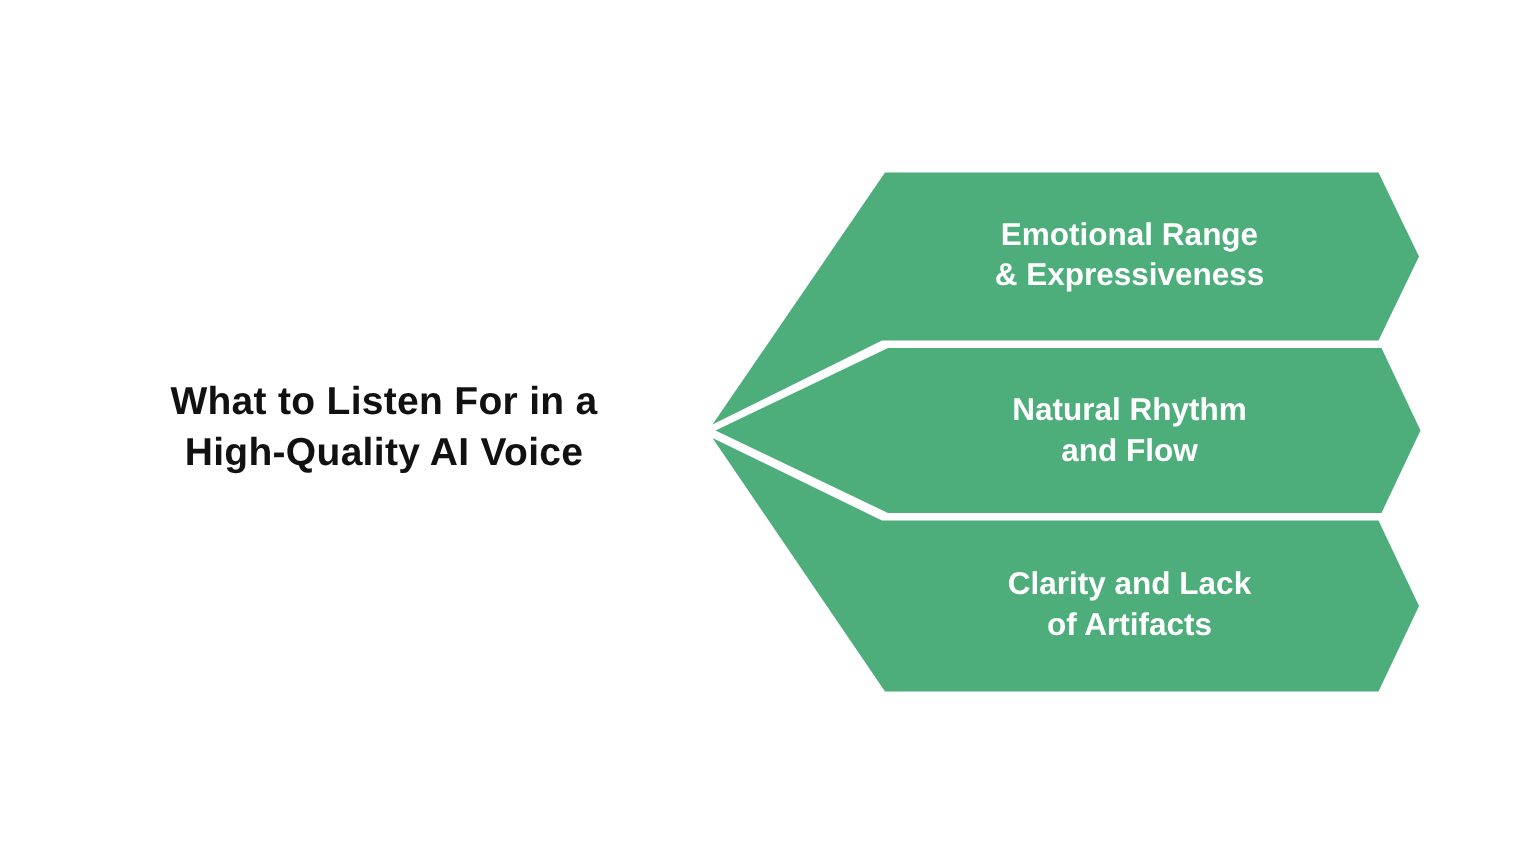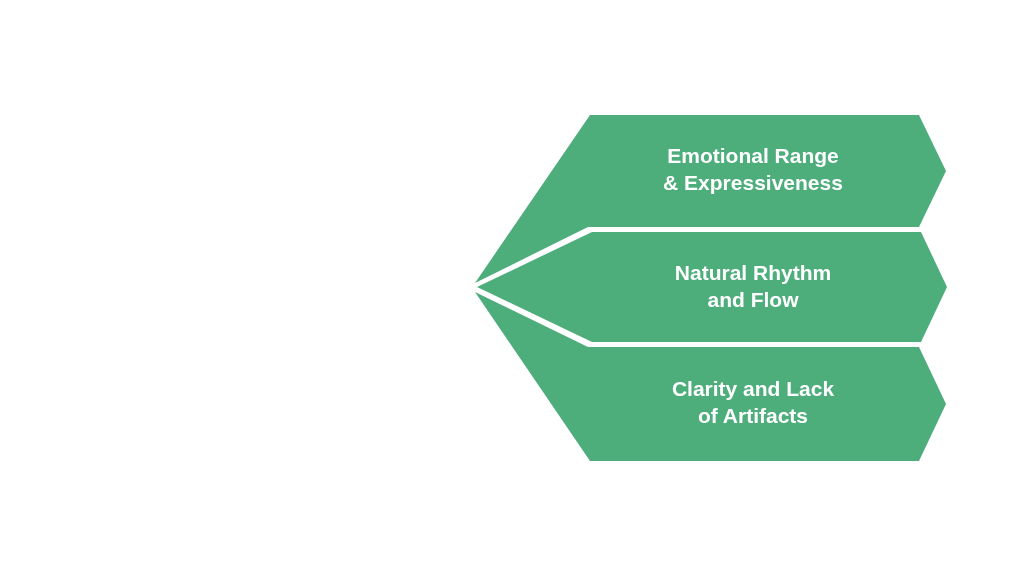--- a/index.html
+++ b/index.html
@@ -41,20 +41,24 @@
     font-weight: bold;
     font-size: 21px;
     text-anchor: middle;
   }
 </style>
 </head>
 <body>
 
 <div class="canvas">
 
+  <div class="title">
+    <div>What to Listen For in a</div>
+    <div>High-Quality AI Voice</div>
+  </div>
 
   <svg class="diagram-svg" width="1024" height="576" viewBox="0 0 1024 576">
 
     <polygon points="475,283 590,115 919,115 946,171 919,227 588,227" fill="#4DAE7C"></polygon>
 
     <polygon points="477,287 592,232 921,232 947,287 921,342 592,342" fill="#4DAE7C"></polygon>
 
     <polygon points="475,292 588,347 919,347 946,404 919,461 590,461" fill="#4DAE7C"></polygon>
 
     <text class="band-label" x="753" y="163" fill="#FFFFFF">Emotional Range</text>

